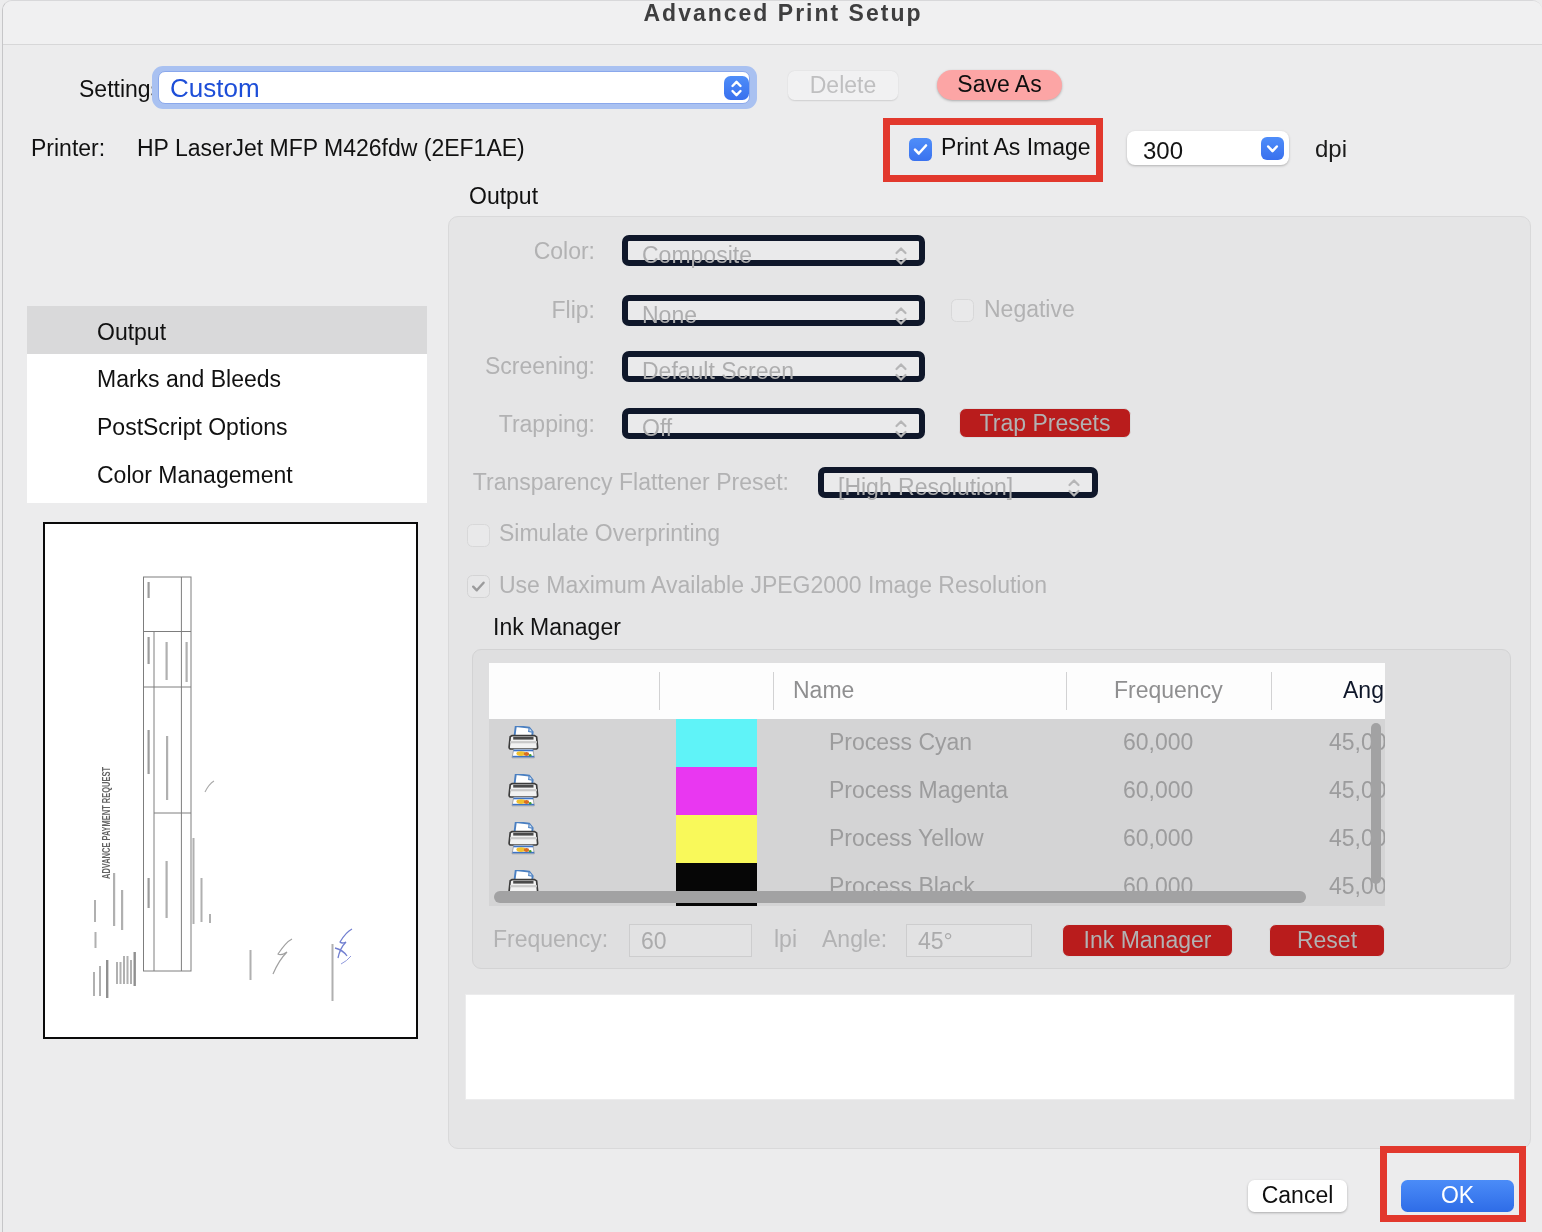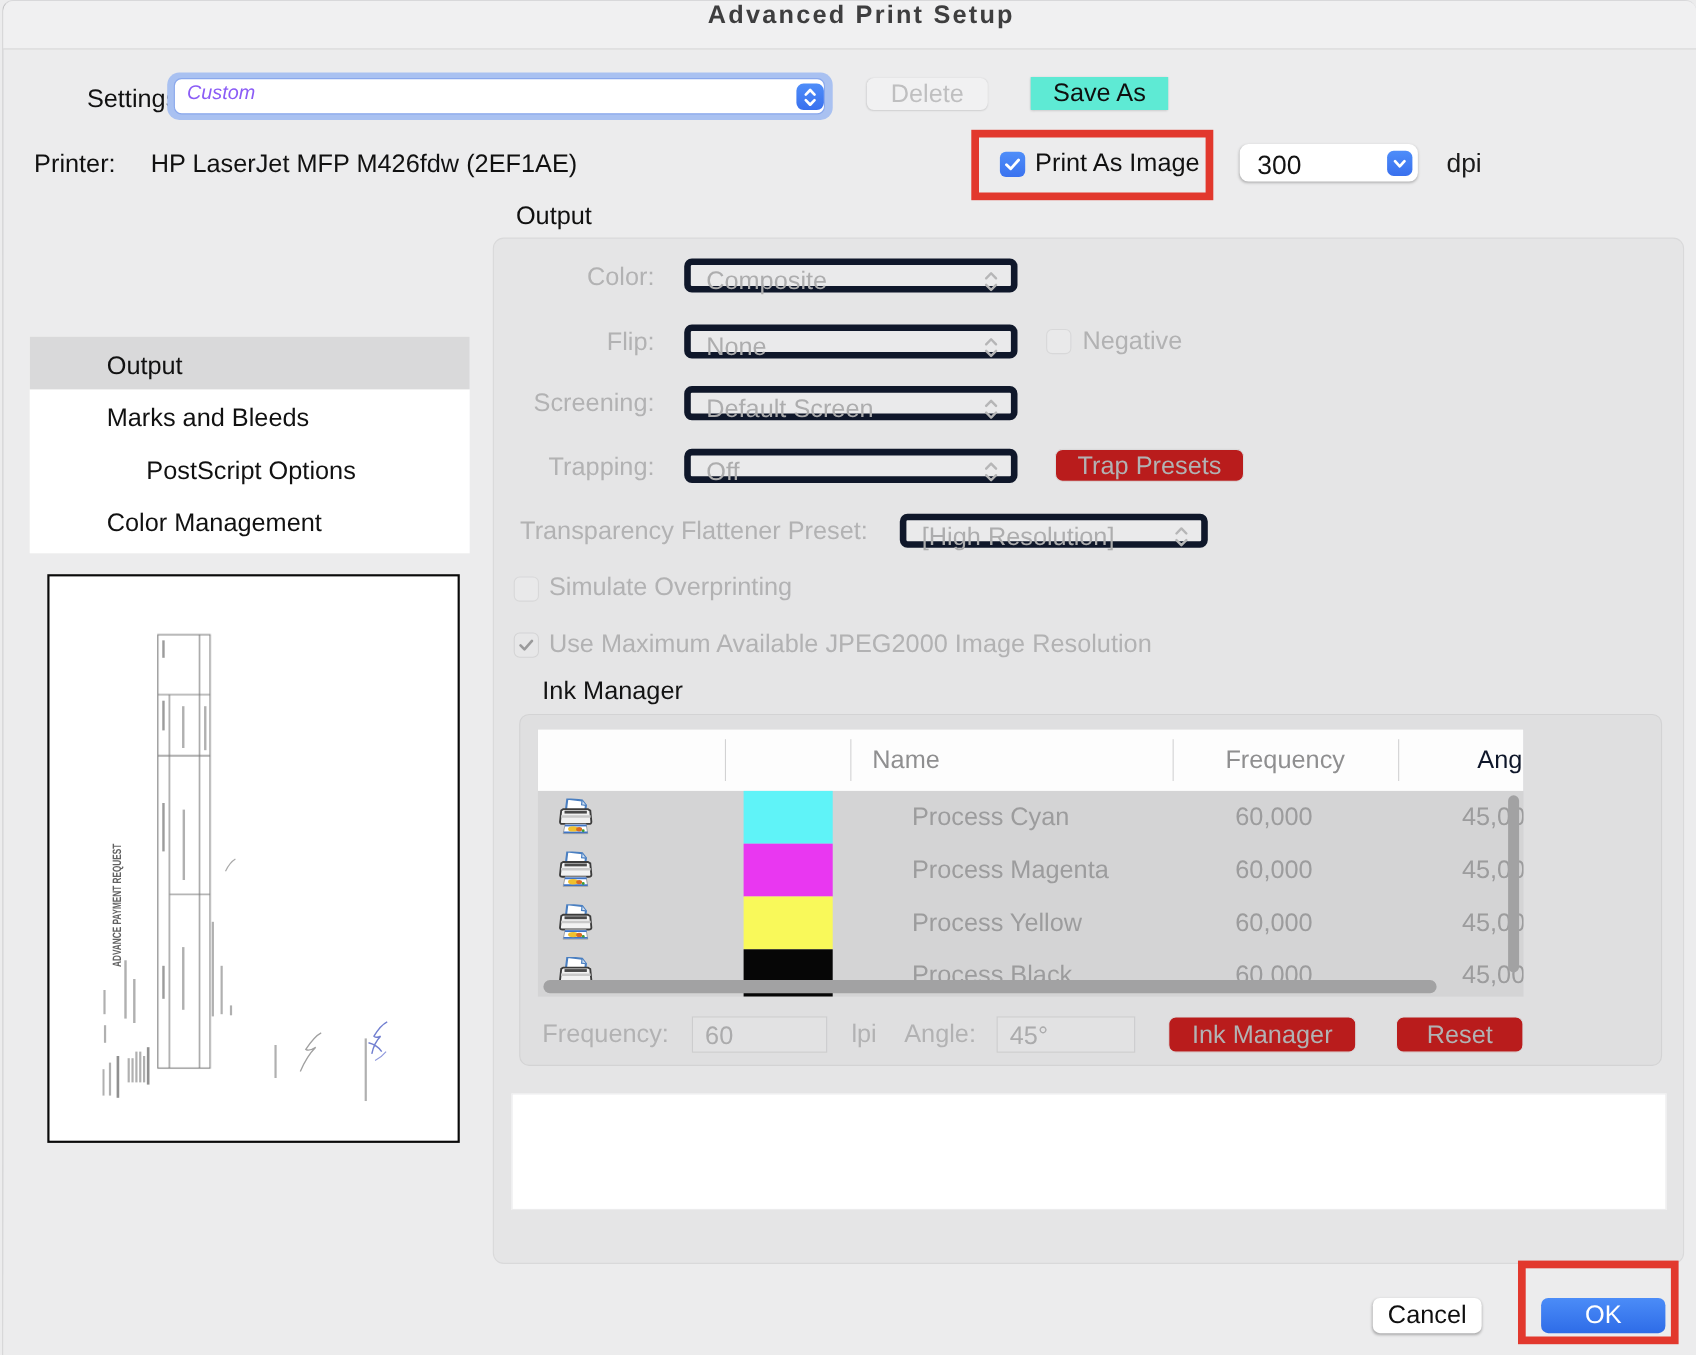--- a/index.html
+++ b/index.html
@@ -16,30 +16,30 @@
 <body>
 
 <div class="abs" style="left:2px; top:0; right:0; bottom:0; border-left:1px solid #c6c6c8; border-top:1px solid #d8d8da; border-radius:10px 10px 0 0; background:#ececed;"></div>
 <div class="abs" style="left:3px; top:1px; right:0; height:43px; background:#f0f0f1; border-radius:9px 9px 0 0;"></div>
 <div class="abs" style="left:3px; top:44px; right:0; height:1px; background:#d7d7d8;"></div>
 <div class="abs" style="left:24px; right:0; top:2px; text-align:center; font-size:23px; font-weight:bold; letter-spacing:2px; color:#3e3e3f;">Advanced Print Setup</div>
 
 <div class="abs lbl" style="left:31px; top:78px;margin-left:48px;">Settings:</div>
 <div class="abs" style="left:152px; top:66px; width:605px; height:43px; background:#a9c1f1; border-radius:11px;"></div>
 <div class="abs" style="left:158px; top:71px; width:592px; height:33px; background:#ffffff; border:1px solid #8aa8ec; border-radius:7px;"></div>
-<div class="abs" style="left:170px; top:75px; font-size:18px; color:#8b5cf6;font-style:italic;">Custom</div>
+<div class="abs" style="left:170px; top:75px; font-size:26px; color:#1d4ed8;">Custom</div>
 <div class="abs" style="left:724px; top:75.5px; width:24.5px; height:24.5px; border-radius:6.5px; background:linear-gradient(#4e8df9,#3970ee);">
   <svg width="25" height="25" viewBox="0 0 25 25" style="position:absolute;left:0;top:0;">
     <path d="M8.5 10 L12.5 5.8 L16.5 10" fill="none" stroke="#fff" stroke-width="2.4" stroke-linecap="round" stroke-linejoin="round"></path>
     <path d="M8.5 15 L12.5 19.2 L16.5 15" fill="none" stroke="#fff" stroke-width="2.4" stroke-linecap="round" stroke-linejoin="round"></path>
   </svg>
 </div>
 
 <div class="abs" style="left:788px; top:71px; width:110px; height:29px; background:#f1f1f2; border-radius:6.5px; box-shadow:0 0.5px 1.5px rgba(0,0,0,0.12); color:#bfbfc0; font-size:23px; text-align:center; line-height:28px;">Delete</div>
-<div class="abs" style="left:937px; top:70px; width:125px; height:30px; background:#5eead4; border-radius:0; box-shadow:0 1px 2.5px rgba(0,0,0,0.28); color:#0f0f0f; font-size:23px; text-align:center; line-height:29px;">Save As</div>
+<div class="abs" style="left:937px; top:70px; width:125px; height:30px; background:#fca5a5; border-radius:15px; box-shadow:0 1px 2.5px rgba(0,0,0,0.28); color:#0f0f0f; font-size:23px; text-align:center; line-height:29px;">Save As</div>
 
 <div class="abs lbl" style="left:31px; top:137px;">Printer:</div>
 <div class="abs lbl" style="left:137px; top:137px;">HP LaserJet MFP M426fdw (2EF1AE)</div>
 
 <div class="abs" style="left:883px; top:118px; width:220px; height:64px; border:7px solid #e2382d;"></div>
 <div class="abs" style="left:909px; top:138px; width:23px; height:23px; border-radius:5.5px; background:linear-gradient(#4f8ef9,#3a72ef);">
   <svg width="23" height="23" viewBox="0 0 23 23" style="position:absolute;left:0;top:0;">
     <path d="M6 11.7 L9.8 15.5 L17 7.5" fill="none" stroke="#fff" stroke-width="2.6" stroke-linecap="round" stroke-linejoin="round"></path>
   </svg>
 </div>
@@ -50,21 +50,21 @@
   <svg width="23" height="23" viewBox="0 0 23 23" style="position:absolute;left:0;top:0;">
     <path d="M7.2 9.5 L11.5 14.2 L15.8 9.5" fill="none" stroke="#fff" stroke-width="2.5" stroke-linecap="round" stroke-linejoin="round"></path>
   </svg>
 </div>
 <div class="abs" style="left:1315px; top:137px; font-size:24px; font-weight:500; color:#1b1b1b;">dpi</div>
 
 <div class="abs" style="left:27px; top:306px; width:400px; height:197px; background:#ffffff;"></div>
 <div class="abs" style="left:27px; top:306px; width:400px; height:48px; background:#d9d9da;"></div>
 <div class="abs lbl" style="left:97px; top:321px;">Output</div>
 <div class="abs lbl" style="left:97px; top:368px;">Marks and Bleeds</div>
-<div class="abs lbl" style="left:97px; top:416px;margin-left:36px;">PostScript Options</div>
+<div class="abs lbl" style="left:97px; top:416px;">PostScript Options</div>
 <div class="abs lbl" style="left:97px; top:464px;">Color Management</div>
 
 <div class="abs" style="left:43px; top:522px; width:375px; height:517px; background:#ffffff; border:2px solid #0a0a0a;"></div>
 
 <svg class="abs" style="left:45px; top:524px;" width="371" height="513" viewBox="0 0 371 513">
   <defs>
       <filter id="pblur" x="-5%" y="-5%" width="110%" height="110%">
         <feGaussianBlur stdDeviation="0.55"></feGaussianBlur>
       </filter>
     </defs>

